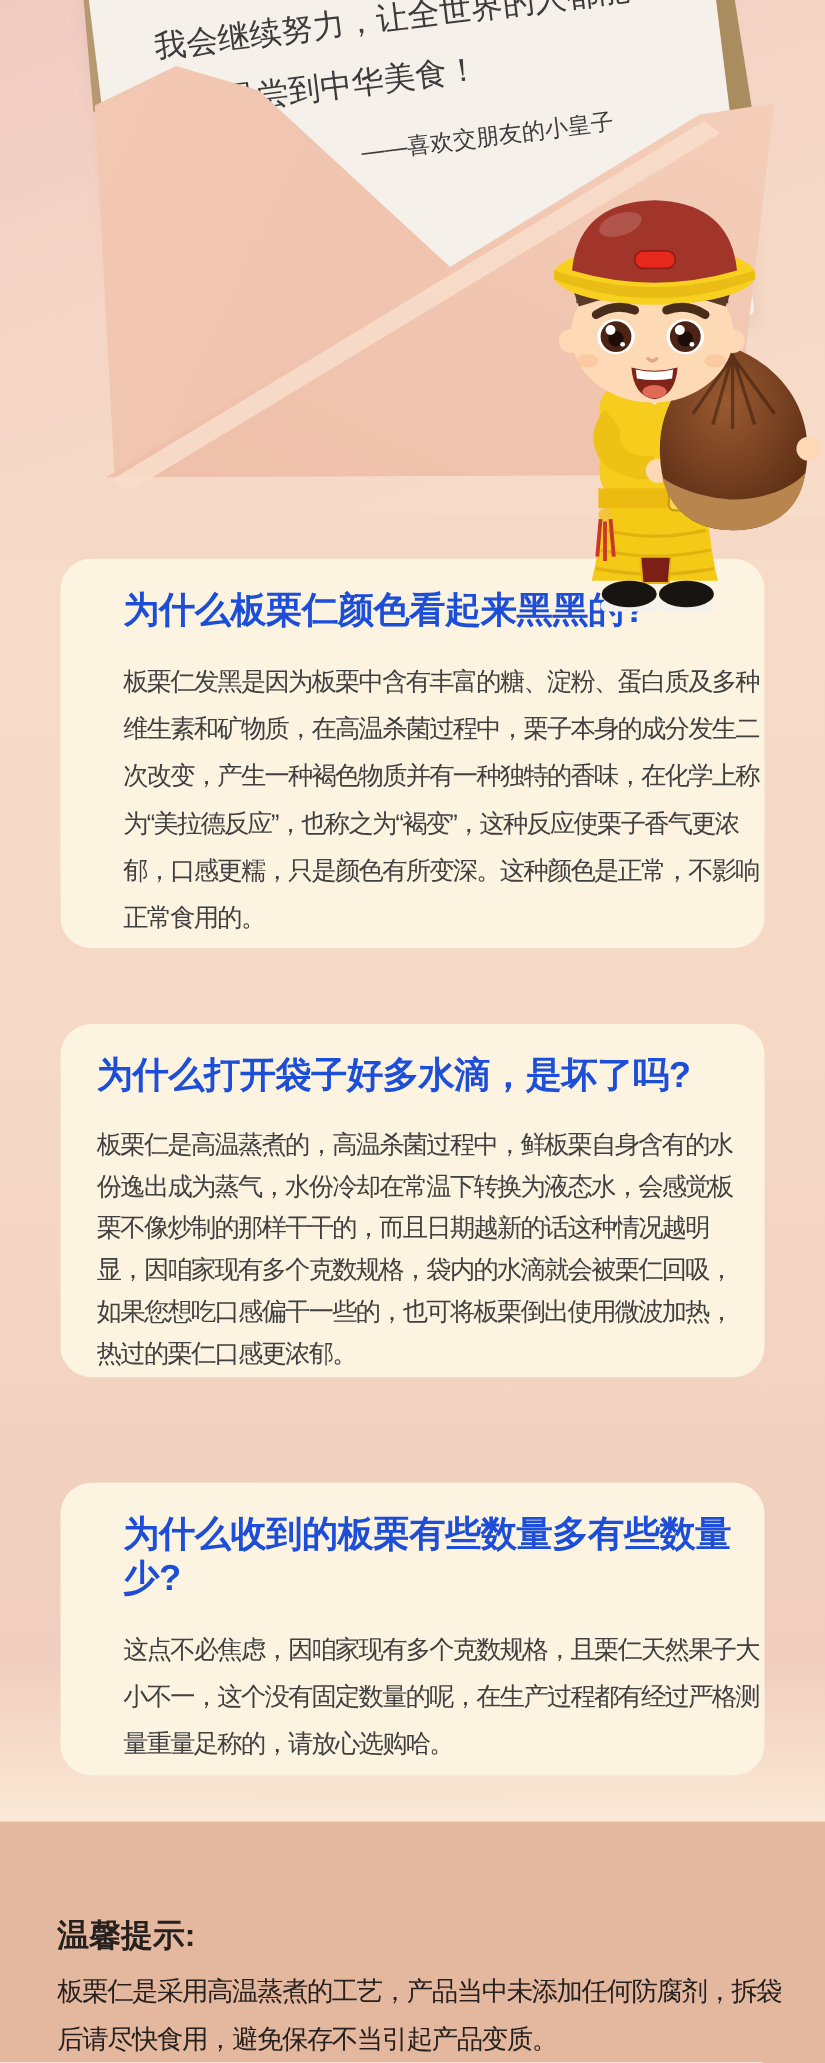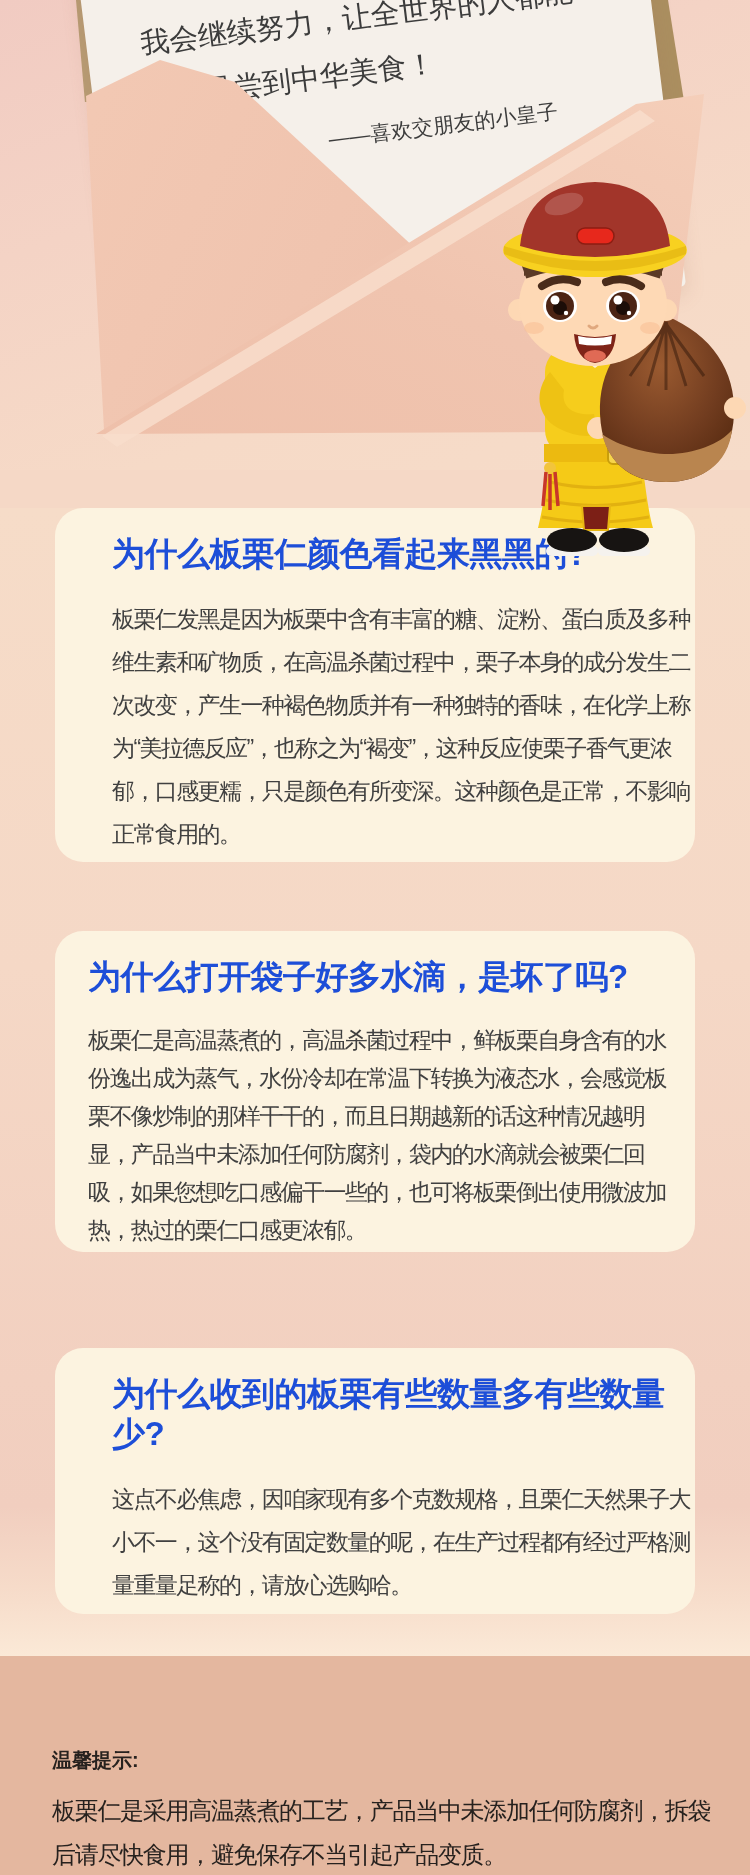--- a/index.html
+++ b/index.html
@@ -36,21 +36,21 @@
   .card .q{margin:0;font-size:33px;line-height:40px;font-weight:700;color:#1d4ed8;letter-spacing:-0.5px;}
   .card .a{margin:24px 0 0;width:580px;font-size:23px;line-height:43px;letter-spacing:-1.6px;color:#404040;}
   .card-1{margin-top:38px;height:354px;}
   .card-2{margin-top:69px;height:321px;padding-left:33px;}
   .card-2 .a{line-height:38px;}
   .card-3{margin-top:96px;height:266px;}
 
   
   .notice-zone{position:relative;width:750px;height:257px;box-sizing:border-box;overflow:hidden;
     background:#e4b79f;color:#26211e;padding:89px 0 0 52px;}
-  .notice-zone h3{margin:0;font-size:20px;line-height:30px;font-weight:700;}
+  .notice-zone h3{margin:0;font-size:29px;line-height:30px;font-weight:700;}
   .notice-zone p{margin:0;width:672px;font-size:24px;line-height:44px;letter-spacing:-1.3px;}
   .notice-zone p.first{margin-top:14px;}
 </style>
 </head>
 <body>
 
 <div class="page">
 
   <section class="top-zone">
     <div class="tan-strip tan-left"></div>
@@ -149,21 +149,21 @@
     </g>
   </svg>
 
   <section class="mid-zone">
     <article class="card card-1">
       <h2 class="q">为什么板栗仁颜色看起来黑黑的?</h2>
       <p class="a">板栗仁发黑是因为板栗中含有丰富的糖、淀粉、蛋白质及多种维生素和矿物质，在高温杀菌过程中，栗子本身的成分发生二次改变，产生一种褐色物质并有一种独特的香味，在化学上称为“美拉德反应”，也称之为“褐变”，这种反应使栗子香气更浓郁，口感更糯，只是颜色有所变深。这种颜色是正常，不影响正常食用的。</p>
     </article>
     <article class="card card-2">
       <h2 class="q">为什么打开袋子好多水滴，是坏了吗?</h2>
-      <p class="a">板栗仁是高温蒸煮的，高温杀菌过程中，鲜板栗自身含有的水份逸出成为蒸气，水份冷却在常温下转换为液态水，会感觉板栗不像炒制的那样干干的，而且日期越新的话这种情况越明显，产品当中未添加任何防腐剂，袋内的水滴就会被栗仁回吸，如果您想吃口感偏干一些的，也可将板栗倒出使用微波加热，热过的栗仁口感更浓郁。</p>
+      <p class="a">板栗仁是高温蒸煮的，高温杀菌过程中，鲜板栗自身含有的水份逸出成为蒸气，水份冷却在常温下转换为液态水，会感觉板栗不像炒制的那样干干的，而且日期越新的话这种情况越明显，因咱家现有多个克数规格，袋内的水滴就会被栗仁回吸，如果您想吃口感偏干一些的，也可将板栗倒出使用微波加热，热过的栗仁口感更浓郁。</p>
     </article>
     <article class="card card-3">
       <h2 class="q">为什么收到的板栗有些数量多有些数量少?</h2>
       <p class="a">这点不必焦虑，因咱家现有多个克数规格，且栗仁天然果子大小不一，这个没有固定数量的呢，在生产过程都有经过严格测量重量足称的，请放心选购哈。</p>
     </article>
   </section>
 
   <section class="notice-zone">
     <h3>温馨提示:</h3>
     <p class="first">板栗仁是采用高温蒸煮的工艺，产品当中未添加任何防腐剂，拆袋后请尽快食用，避免保存不当引起产品变质。</p>

